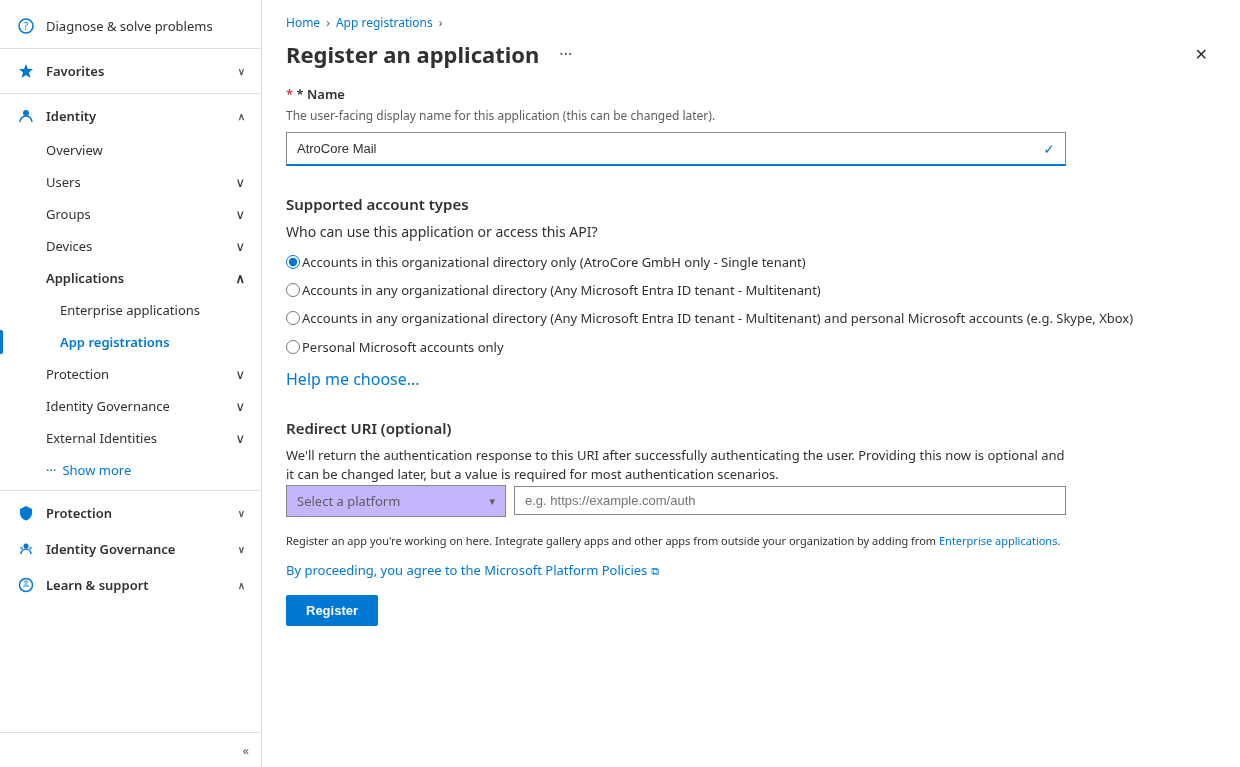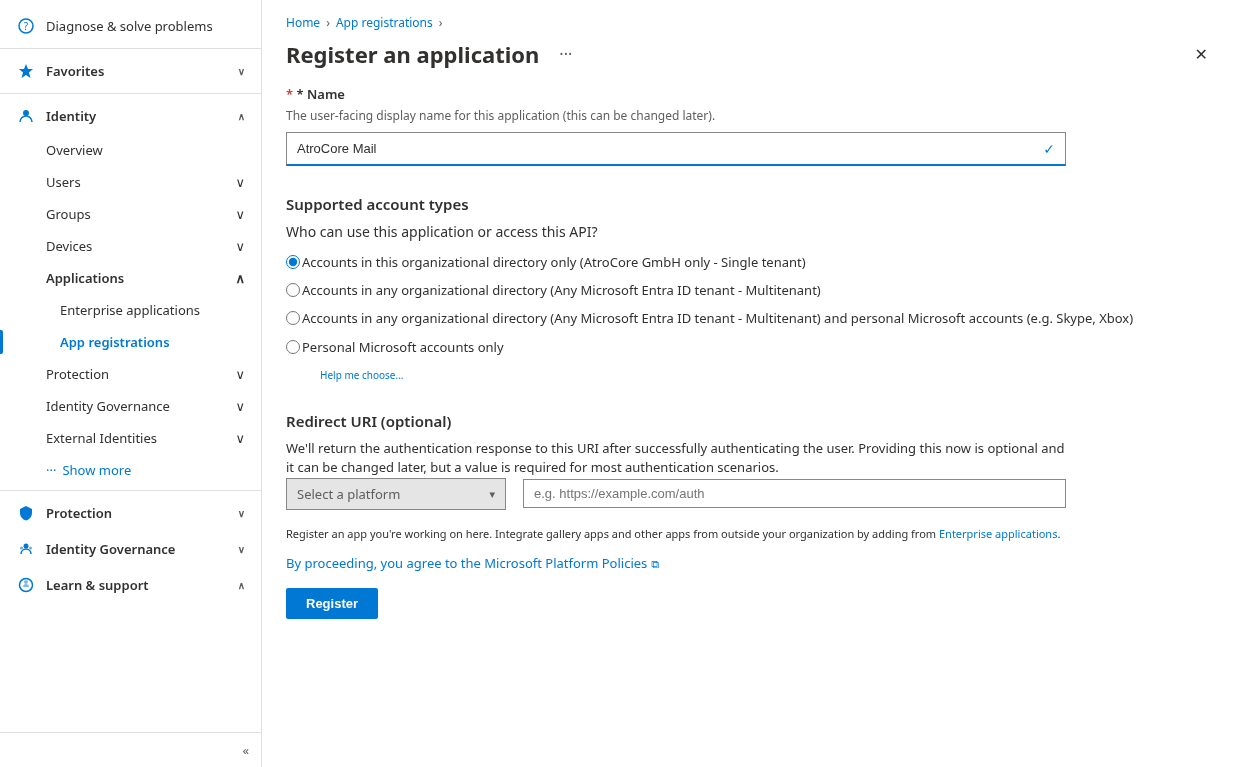--- a/index.html
+++ b/index.html
@@ -210,25 +210,24 @@
       width: 14px;
       height: 14px;
       flex-shrink: 0;
       cursor: pointer;
     }
     .radio-label { font-size: 13px; color: #323130; line-height: 1.4; }
 
     .help-link {
       color: #0078d4;
       text-decoration: none;
-      font-size: 10px;
+      font-size: 16px;
       cursor: pointer;
       margin-top: 12px;
       display: inline-block;
-      margin-left: 34px;
     }
 
     .redirect-desc {
       font-size: 13px;
       color: #323130;
       max-width: 780px;
       line-height: 1.5;
     }
 
     .platform-row {
@@ -237,21 +236,21 @@
       align-items: center;
       max-width: 780px;
     }
     .platform-select {
       display: flex;
       align-items: center;
       border: 1px solid #8a8886;
       padding: 6px 10px;
       width: 220px;
       cursor: pointer;
-      background: #e5e5e5;
+      background: #c4b5fd;
       color: #605e5c;
       font-size: 13px;
     }
     .platform-select .chevron-down { margin-left: auto; color: #605e5c; font-size: 11px; }
     .uri-input {
       flex: 1;
       border: 1px solid #8a8886;
       padding: 6px 10px;
       font-size: 13px;
       color: #a19f9d;
@@ -497,21 +496,21 @@
       <div class="section-title">Redirect URI (optional)</div>
       <p class="redirect-desc">
         We'll return the authentication response to this URI after successfully authenticating the user. Providing this now is optional and it can be changed later, but a value is required for most authentication scenarios.
       </p>
 
       <div class="platform-row">
         <div class="platform-select">
           <span>Select a platform</span>
           <span class="chevron-down">▾</span>
         </div>
-        <input type="text" class="uri-input" style="font-size: 13px; color: rgb(161, 159, 157); outline: none; border: 1px solid rgb(138, 136, 134); padding: 6px 10px; flex: 1 1 0%; margin-left: 9px;" placeholder="e.g. https://example.com/auth">
+        <input type="text" class="uri-input" style="font-size: 13px; color: rgb(161, 159, 157); outline: none; border: 1px solid rgb(138, 136, 134); padding: 6px 10px; flex: 1 1 0%;" placeholder="e.g. https://example.com/auth">
       </div>
 
       <p class="register-note">
         Register an app you're working on here. Integrate gallery apps and other apps from outside your organization by adding from
         <a>Enterprise applications</a>.
       </p>
 
       <a class="policy-link">
         <span>By proceeding, you agree to the Microsoft Platform Policies</span>
         <span style="font-size:11px;">⧉</span>

